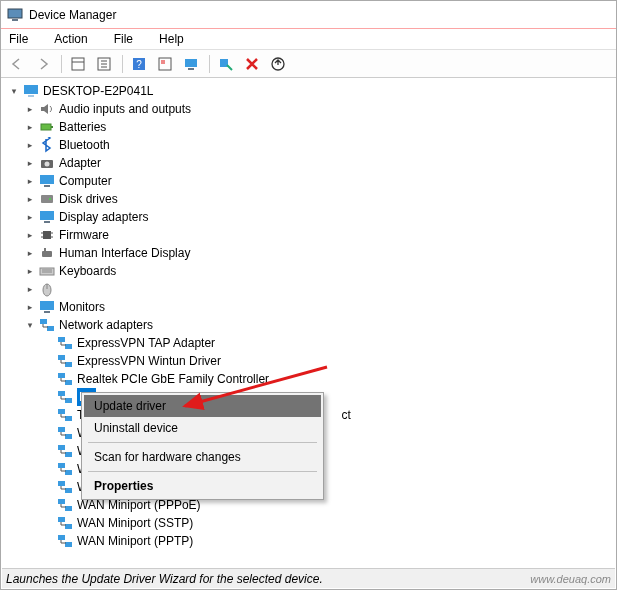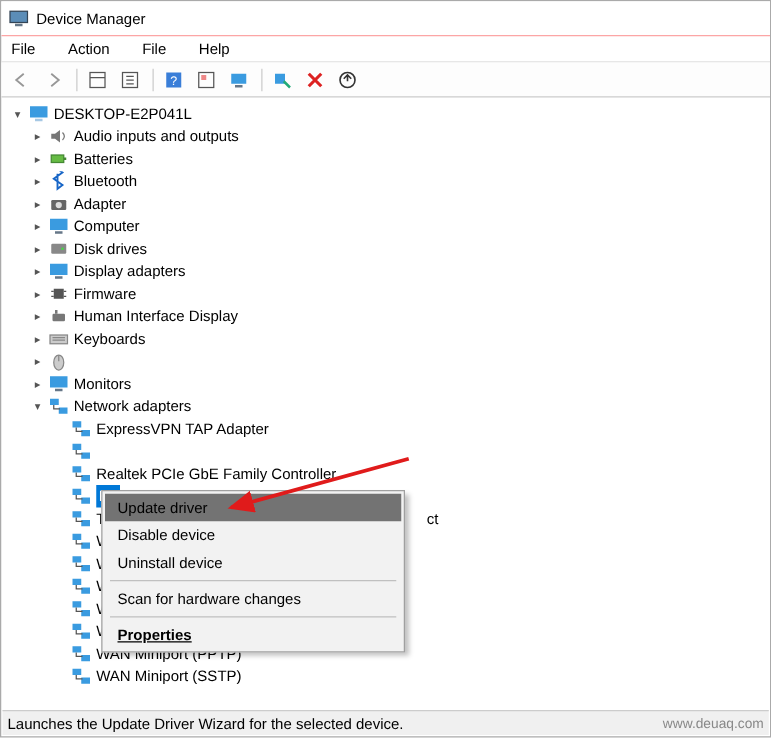--- a/index.html
+++ b/index.html
@@ -85,37 +85,37 @@
     box-shadow: 3px 3px 4px rgba(0,0,0,.25);
     padding: 2px;
     font-size: 12px;
   }
   .ctx-item {
     padding: 4px 10px;
     cursor: default;
   }
   .ctx-item.hl { background: #737373; }
   .ctx-sep { height: 1px; background: #c0c0c0; margin: 3px 4px; }
-  .ctx-item.bold { font-weight: bold; text-decoration: underline; }
+  .ctx-item.bold { font-weight: bold; }
   
   .arrow {
     position: absolute;
     left: 176px; top: 360px;
     pointer-events: none;
   }
   
   .statusbar {
     position: absolute;
     left: 1px; right: 1px; bottom: 1px;
     height: 20px;
     background: #f0f0f0;
     border-top: 1px solid #ccc;
     padding: 2px 4px;
     font-size: 12px;
-    display:flex; align-items:center; justify-content:space-between;
+    display:flex; align-items:center; justify-content:space-between;font-style:italic;
   }
   .watermark { color:#888; font-size:11px; }
   
   .i-monitor rect{fill:#3a9be0;} .i-monitor .stand{fill:#a6c8e4;}
 </style>
 </head>
 <body>
 
 <div class="titlebar">
   <span class="app-icon">
@@ -329,20 +329,21 @@
           </svg></span>
         <span class="label">ExpressVPN TAP Adapter</span>
       </div>
       <div class="node indent-2">
         <span class="expander empty">▸</span>
         <span class="dev-icon"><svg viewBox="0 0 16 16">
             <rect x="1" y="2" width="7" height="5" fill="#3a9be0"></rect>
             <rect x="8" y="9" width="7" height="5" fill="#3a9be0"></rect>
             <path d="M4 7v3h5" stroke="#555" fill="none"></path>
           </svg></span>
+        <span class="label">ExpressVPN Wintun Driver</span>
       </div>
       <div class="node indent-2">
         <span class="expander empty">▸</span>
         <span class="dev-icon"><svg viewBox="0 0 16 16">
             <rect x="1" y="2" width="7" height="5" fill="#3a9be0"></rect>
             <rect x="8" y="9" width="7" height="5" fill="#3a9be0"></rect>
             <path d="M4 7v3h5" stroke="#555" fill="none"></path>
           </svg></span>
         <span class="label">Realtek PCIe GbE Family Controller</span>
       </div>
@@ -410,38 +411,37 @@
           </svg></span>
         <span class="label">WAN Miniport (PPPoE)</span>
       </div>
       <div class="node indent-2">
         <span class="expander empty">▸</span>
         <span class="dev-icon"><svg viewBox="0 0 16 16">
             <rect x="1" y="2" width="7" height="5" fill="#3a9be0"></rect>
             <rect x="8" y="9" width="7" height="5" fill="#3a9be0"></rect>
             <path d="M4 7v3h5" stroke="#555" fill="none"></path>
           </svg></span>
+        <span class="label">WAN Miniport (SSTP)</span>
+      </div>
+      <div class="node indent-2">
+        <span class="expander empty">▸</span>
+        <span class="dev-icon"><svg viewBox="0 0 16 16">
+            <rect x="1" y="2" width="7" height="5" fill="#3a9be0"></rect>
+            <rect x="8" y="9" width="7" height="5" fill="#3a9be0"></rect>
+            <path d="M4 7v3h5" stroke="#555" fill="none"></path>
+          </svg></span>
         <span class="label">WAN Miniport (PPTP)</span>
-      </div>
-      <div class="node indent-2">
-        <span class="expander empty">▸</span>
-        <span class="dev-icon"><svg viewBox="0 0 16 16">
-            <rect x="1" y="2" width="7" height="5" fill="#3a9be0"></rect>
-            <rect x="8" y="9" width="7" height="5" fill="#3a9be0"></rect>
-            <path d="M4 7v3h5" stroke="#555" fill="none"></path>
-          </svg></span>
-        <span class="label">WAN Miniport (SSTP)</span>
       </div>
     </div>
 
 </div>
 
 <div class="ctx">
   <div class="ctx-item hl">Update driver</div>
-  <div class="ctx-item">Disable device</div>
   <div class="ctx-item">Uninstall device</div>
   <div class="ctx-sep"></div>
   <div class="ctx-item">Scan for hardware changes</div>
   <div class="ctx-sep"></div>
   <div class="ctx-item bold">Properties</div>
 </div>
 
 <svg class="arrow" width="160" height="60">
   <defs>
       <marker id="ah" markerWidth="8" markerHeight="8" refX="6" refY="3" orient="auto">

